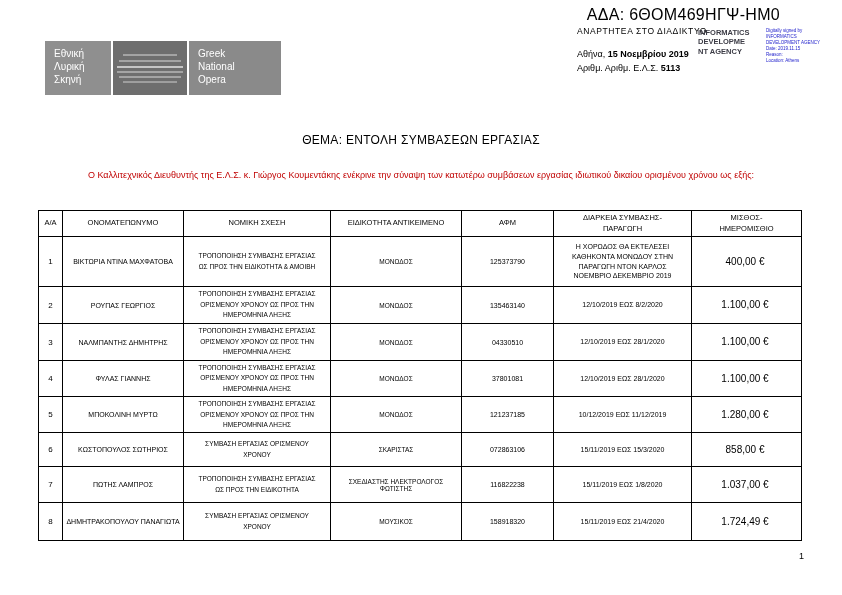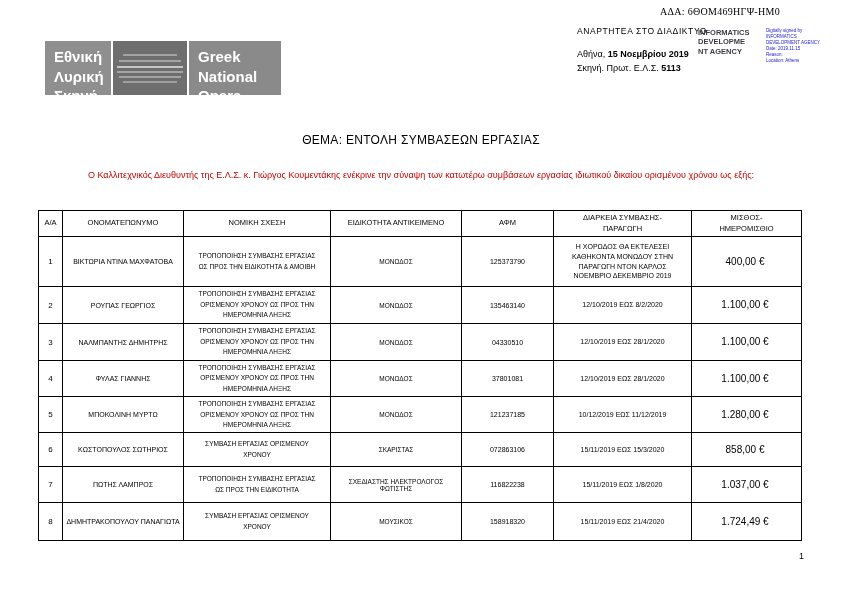--- a/index.html
+++ b/index.html
@@ -1,33 +1,33 @@
 <!DOCTYPE html>
 <html><head>
 <meta charset="utf-8">
 <style>
   * { margin:0; padding:0; box-sizing:border-box; }
   html,body { background:#ffffff; }
   body { font-family:"Liberation Sans", sans-serif; color:#000; }
   .page { position:relative; width:842px; height:595px; background:#fff; overflow:hidden; }
 
-  .ada { position:absolute; top:6px; right:62px; font-size:10px; letter-spacing:.3px;font-family:Liberation Serif, serif; }
+  .ada { position:absolute; top:6px; right:62px; font-size:16px; letter-spacing:.3px; }
 
   .header-right { position:absolute; top:26px; left:577px; font-size:9px; }
   .publish-note { font-size:8.5px; letter-spacing:.6px; }
   .date-line { margin-top:13px; }
   .protocol-line { margin-top:4px; }
   .bold { font-weight:bold; }
 
   .stamp { position:absolute; top:28px; left:698px; display:flex; gap:16px; }
   .stamp-agency { width:52px; font-size:7.5px; font-weight:bold; color:#3c3c46; word-break:break-all; line-height:1.25; }
   .stamp-sig { width:58px; font-size:4.5px; line-height:1.35; white-space:pre-line; }
 
   .logo { position:absolute; top:41px; left:45px; display:flex; gap:2px; height:54px; }
-  .logo-box { color:#fff; font-size:15px; line-height:1.3; padding:6px 0 0 9px; white-space:pre-line;font-weight:bold; }
+  .logo-box { color:#fff; font-size:10px; line-height:1.3; padding:6px 0 0 9px; white-space:pre-line; }
   .logo-left { width:66px; background:#8f8f8f; }
   .logo-mid { width:74px; background:#6e6e6e; }
   .logo-mid svg { display:block; width:100%; height:100%; }
   .logo-right { width:92px; background:#8a8a8a; }
 
   .subject { position:absolute; top:133px; left:0; width:100%; text-align:center; font-size:12px; letter-spacing:.3px; }
   .intro { position:absolute; top:170px; left:0; width:100%; text-align:center; font-size:9px; }
 
   .doc-table { position:absolute; top:210px; left:38px; width:763px; border-collapse:collapse; table-layout:fixed; }
   .doc-table th, .doc-table td { border:1px solid #000; padding:2px 3px; vertical-align:middle; text-align:center; overflow:hidden; }
@@ -73,21 +73,21 @@
       </svg>
     </div>
     <div class="logo-box logo-right">Greek
 National
 Opera</div>
   </div>
 
   <div class="header-right">
     <div class="publish-note">ΑΝΑΡΤΗΤΕΑ ΣΤΟ ΔΙΑΔΙΚΤΥΟ</div>
     <div class="date-line"><span>Αθήνα, </span><span class="bold">15 Νοεμβρίου 2019</span></div>
-    <div class="protocol-line"><span>Σκηνή. Πρωτ. Ε.Λ.Σ. </span><span class="bold">5113</span></div>
+    <div class="protocol-line"><span>Αριθμ. Αριθμ. Ε.Λ.Σ. </span><span class="bold">5113</span></div>
   </div>
 
   <div class="stamp">
     <div class="stamp-agency">INFORMATICS DEVELOPMENT AGENCY</div>
     <div class="stamp-sig" style="color: rgb(34, 34, 204);">Digitally signed by
 INFORMATICS
 DEVELOPMENT AGENCY
 Date: 2019.11.15
 Reason:
 Location: Athens</div>

